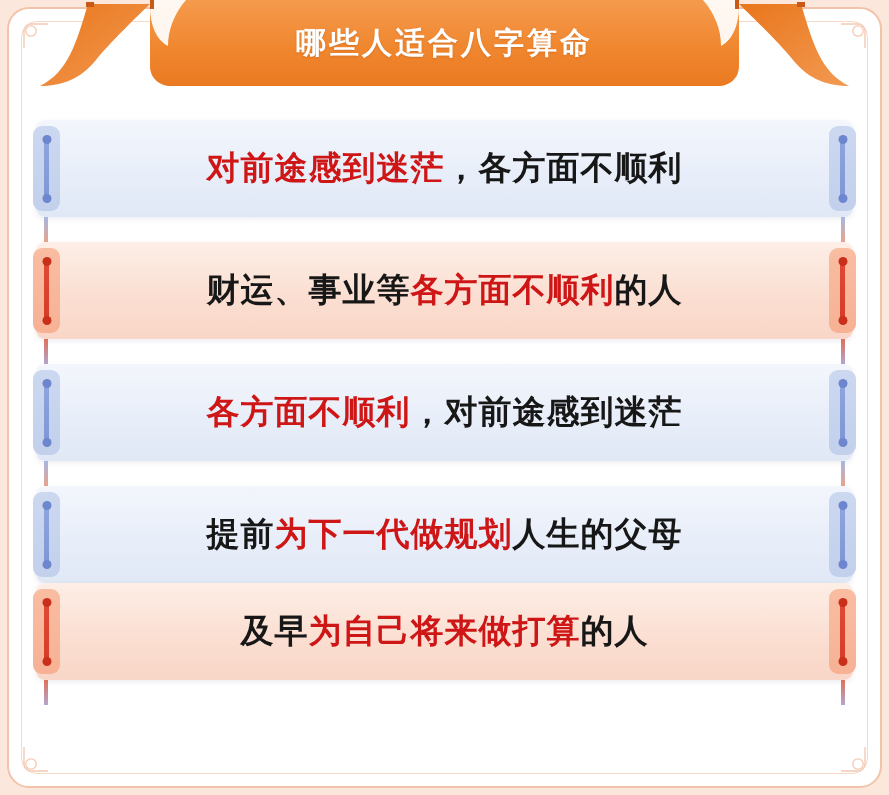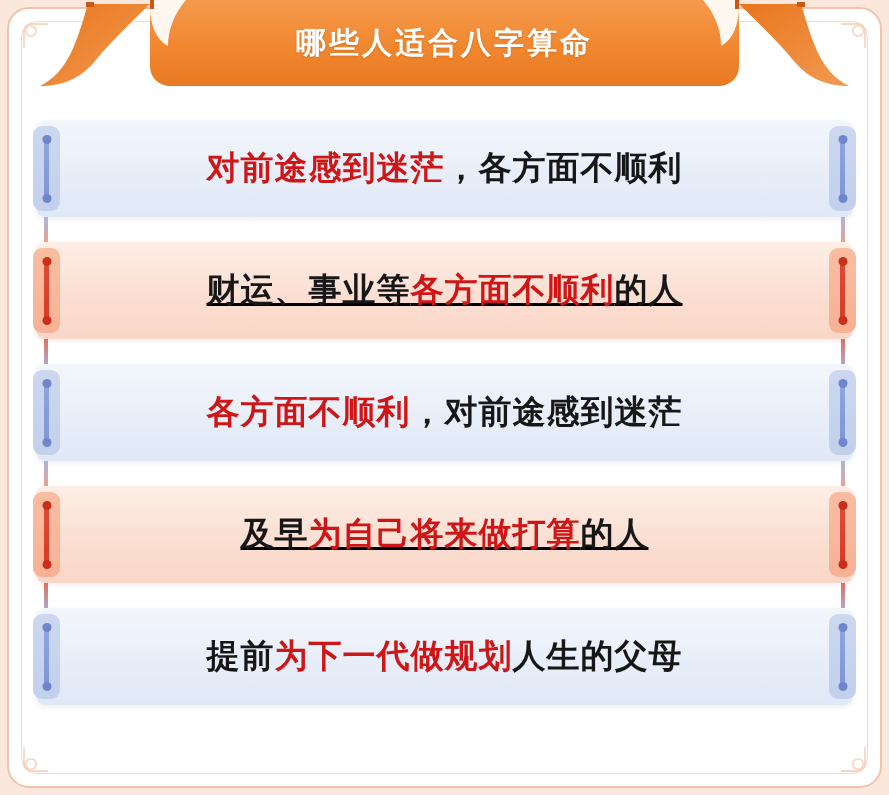--- a/index.html
+++ b/index.html
@@ -63,21 +63,20 @@
     display:flex;
     align-items:center;
     justify-content:center;
     box-shadow:0 2px 5px rgba(120,110,140,.13);
   }
   .card.blue{
     background:linear-gradient(180deg,#f3f6fc 0%,#e8eef9 55%,#e0e8f6 100%);
   }
   .card.pink{
     background:linear-gradient(180deg,#fdeee6 0%,#fbdfd2 55%,#f9d6c7 100%);
-    text-decoration:underline;
   }
 
   .card-text{
     font-size:33px;
     letter-spacing:1px;
     white-space:nowrap;
     font-family:"Liberation Sans","DejaVu Sans",sans-serif;
   }
   .t-dark{ color:#171717; font-weight:600; }
   .t-red { color:#cf1616; font-weight:bold; }
@@ -226,37 +225,37 @@
         <span class="pin right">
           <span class="pin-bar"></span>
         </span>
         <div class="card-text"><span class="t-red">各方面不顺利</span><span class="t-dark">，对前途感到迷茫</span></div>
       </div>
       <span class="connector left conn-bb"></span>
       <span class="connector right conn-bb"></span>
       <div class="gap"></div>
     </div>
     <div class="row-wrap">
+      <div class="card blue">
+        <span class="pin left">
+          <span class="pin-bar"></span>
+        </span>
+        <span class="pin right">
+          <span class="pin-bar"></span>
+        </span>
+        <div class="card-text"><span class="t-dark">提前</span><span class="t-red">为下一代做规划</span><span class="t-dark">人生的父母</span></div>
+      </div>
+    </div>
+    <div class="row-wrap">
       <div class="card pink">
         <span class="pin left">
           <span class="pin-bar"></span>
         </span>
         <span class="pin right">
           <span class="pin-bar"></span>
         </span>
         <div class="card-text"><span class="t-dark">及早</span><span class="t-red">为自己将来做打算</span><span class="t-dark">的人</span></div>
       </div>
       <span class="connector left conn-bp"></span>
       <span class="connector right conn-bp"></span>
       <div class="gap"></div>
     </div>
-    <div class="row-wrap">
-      <div class="card blue">
-        <span class="pin left">
-          <span class="pin-bar"></span>
-        </span>
-        <span class="pin right">
-          <span class="pin-bar"></span>
-        </span>
-        <div class="card-text"><span class="t-dark">提前</span><span class="t-red">为下一代做规划</span><span class="t-dark">人生的父母</span></div>
-      </div>
-    </div>
   </div>
 
 </body></html>

